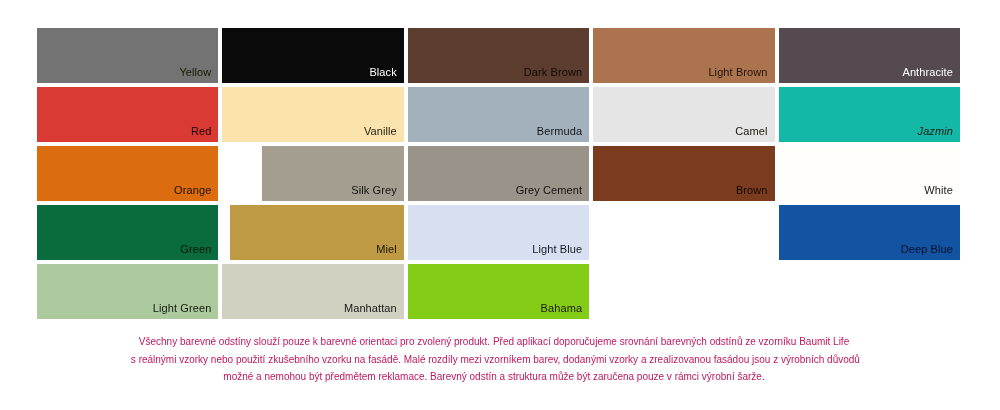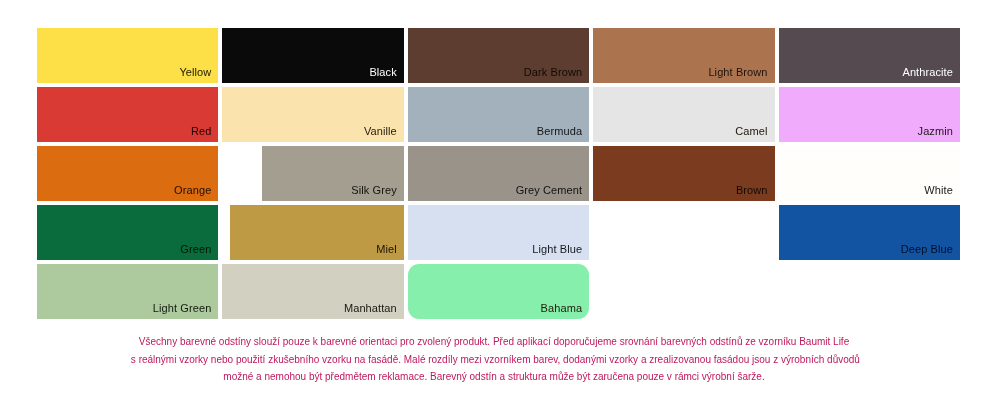--- a/index.html
+++ b/index.html
@@ -40,21 +40,21 @@
     color: #be185d;
     text-align: center;
   }
   .footer-note .line { white-space: pre-wrap; }
 </style>
 </head>
 <body>
 
 <div class="color-grid">
 
-  <div class="swatch" style="background: #fde047; color: rgb(26, 26, 0);">
+  <div class="swatch" style="background: #737373; color: rgb(26, 26, 0);">
     <span class="swatch-label">Yellow</span>
   </div>
   <div class="swatch" style="background: rgb(10, 10, 10); color: rgb(255, 255, 255);">
     <span class="swatch-label">Black</span>
   </div>
   <div class="swatch" style="background: rgb(93, 61, 47); color: rgb(18, 10, 6);">
     <span class="swatch-label">Dark Brown</span>
   </div>
   <div class="swatch" style="background: rgb(171, 115, 78); color: rgb(31, 19, 10);">
     <span class="swatch-label">Light Brown</span>
@@ -68,21 +68,21 @@
   </div>
   <div class="swatch" style="background: rgb(251, 227, 173); color: rgb(35, 28, 13);">
     <span class="swatch-label">Vanille</span>
   </div>
   <div class="swatch" style="background: rgb(162, 177, 187); color: rgb(19, 22, 25);">
     <span class="swatch-label">Bermuda</span>
   </div>
   <div class="swatch" style="background: #e5e5e5; color: rgb(31, 22, 10);">
     <span class="swatch-label">Camel</span>
   </div>
-  <div class="swatch" style="background: #f0abfc; color: rgb(28, 27, 21);">
+  <div class="swatch" style="background: #14b8a6; color: rgb(28, 27, 21); font-style: italic;">
     <span class="swatch-label">Jazmin</span>
   </div>
 
   <div class="swatch" style="background: rgb(220, 108, 16); color: rgb(34, 15, 1);">
     <span class="swatch-label">Orange</span>
   </div>
   <div class="swatch" style="background: rgb(163, 158, 144); color: rgb(21, 19, 16); margin-left: 40px;">
     <span class="swatch-label">Silk Grey</span>
   </div>
   <div class="swatch" style="background: rgb(154, 147, 138); color: rgb(19, 18, 17);">
@@ -108,21 +108,21 @@
 
   <div class="swatch" style="background: rgb(18, 83, 162); color: rgb(2, 16, 41);">
     <span class="swatch-label">Deep Blue</span>
   </div>
   <div class="swatch" style="background: rgb(173, 202, 159); color: rgb(19, 26, 16);">
     <span class="swatch-label">Light Green</span>
   </div>
   <div class="swatch" style="background: rgb(210, 208, 193); color: rgb(24, 24, 20); padding-left: 9px;">
     <span class="swatch-label">Manhattan</span>
   </div>
-  <div class="swatch" style="background: #86efac; color: rgb(32, 26, 12); border-radius: 11px;">
+  <div class="swatch" style="background: #84cc16; color: rgb(32, 26, 12);">
     <span class="swatch-label">Bahama</span>
   </div>
   <div class="empty-cell"></div>
 
 </div>
 
 <div class="footer-note">
   <div class="line">Všechny barevné odstíny slouží pouze k barevné orientaci pro zvolený produkt. Před aplikací doporučujeme srovnání barevných odstínů ze vzorníku Baumit Life</div>
   <div class="line"> s reálnými vzorky nebo použití zkušebního vzorku na fasádě. Malé rozdíly mezi vzorníkem barev, dodanými vzorky a zrealizovanou fasádou jsou z výrobních důvodů</div>
   <div class="line">možné a nemohou být předmětem reklamace. Barevný odstín a struktura může být zaručena pouze v rámci výrobní šarže.</div>

